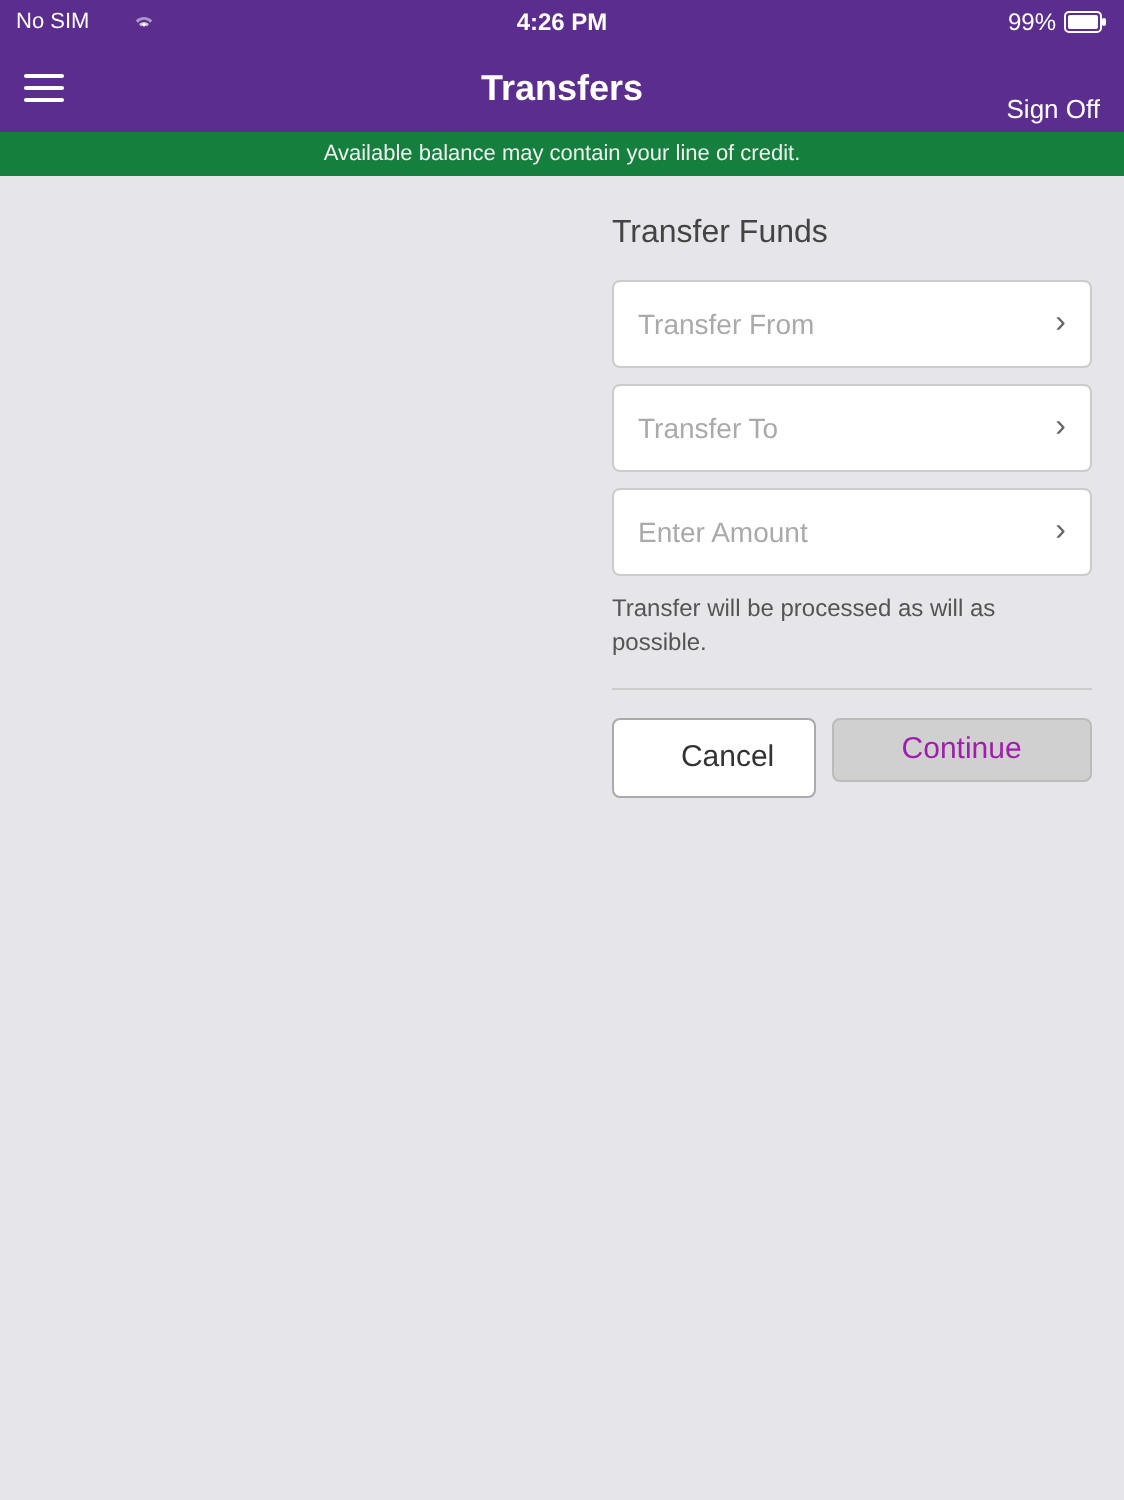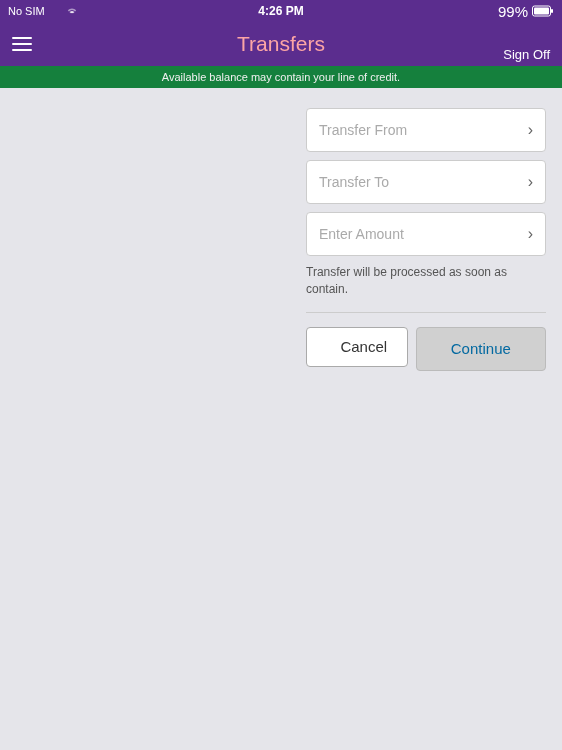--- a/index.html
+++ b/index.html
@@ -35,38 +35,38 @@
       font-size: 12px;
       font-weight: 700;
       position: absolute;
       left: 50%;
       transform: translateX(-50%);
     }
     .status-bar-right {
       display: flex;
       align-items: center;
       gap: 4px;
-      font-size: 15px;
+      font-size: 12px;
       font-weight: 500;
     }
 
     
     .nav-bar {
       width: 100%;
       height: 44px;
       background: #5b2d8e;
       display: flex;
       align-items: center;
       justify-content: space-between;
       padding: 0 12px;
     }
     .nav-bar-title {
-      font-size: 21px;
-      font-weight: 400;
-      color: #fca5a5;
+      font-size: 18px;
+      font-weight: 700;
+      color: #ffffff;
       position: absolute;
       left: 50%;
       transform: translateX(-50%);
     }
     .hamburger-icon {
       display: flex;
       flex-direction: column;
       gap: 4px;
       cursor: pointer;
     }
@@ -176,26 +176,26 @@
       border-radius: 4px;
       font-size: 15px;
       color: #333;
       cursor: pointer;
       font-family: inherit;
       font-weight: 500;
       padding-left: 14px;
     }
     .btn-continue {
       flex: 1.5;
-      height: 44px;
+      height: 32px;
       background: #d0d0d0;
       border: 1px solid #bbb;
       border-radius: 4px;
       font-size: 15px;
-      color: #0369a1;
+      color: #a21caf;
       cursor: default;
       font-family: inherit;
       font-weight: 400;
     }
   </style>
 </head>
 <body>
 
 <div class="status-bar">
   <div class="status-bar-left">
@@ -231,37 +231,38 @@
 
 <div class="notice-bar">
   <span>Available balance may contain your line of credit.</span>
 </div>
 
 <div class="main-content">
 
   <div class="sidebar-area"></div>
 
   <div class="form-area">
+    <div class="form-title">Transfer Funds</div>
 
     <div class="field-row">
       <span class="field-row-label">Transfer From</span>
       <span class="field-chevron">›</span>
     </div>
 
     <div class="field-row">
       <span class="field-row-label">Transfer To</span>
       <span class="field-chevron">›</span>
     </div>
 
     <div class="field-row">
       <span class="field-row-label">Enter Amount</span>
       <span class="field-chevron">›</span>
     </div>
 
-    <p class="note-text">Transfer will be processed as soon as contain.</p>
+    <p class="note-text">Transfer will be processed as will as possible.</p>
 
     <hr class="divider">
 
     <div class="button-row">
       <button class="btn-cancel">Cancel</button>
       <button class="btn-continue" disabled="">Continue</button>
     </div>
   </div>
 
 </div>

